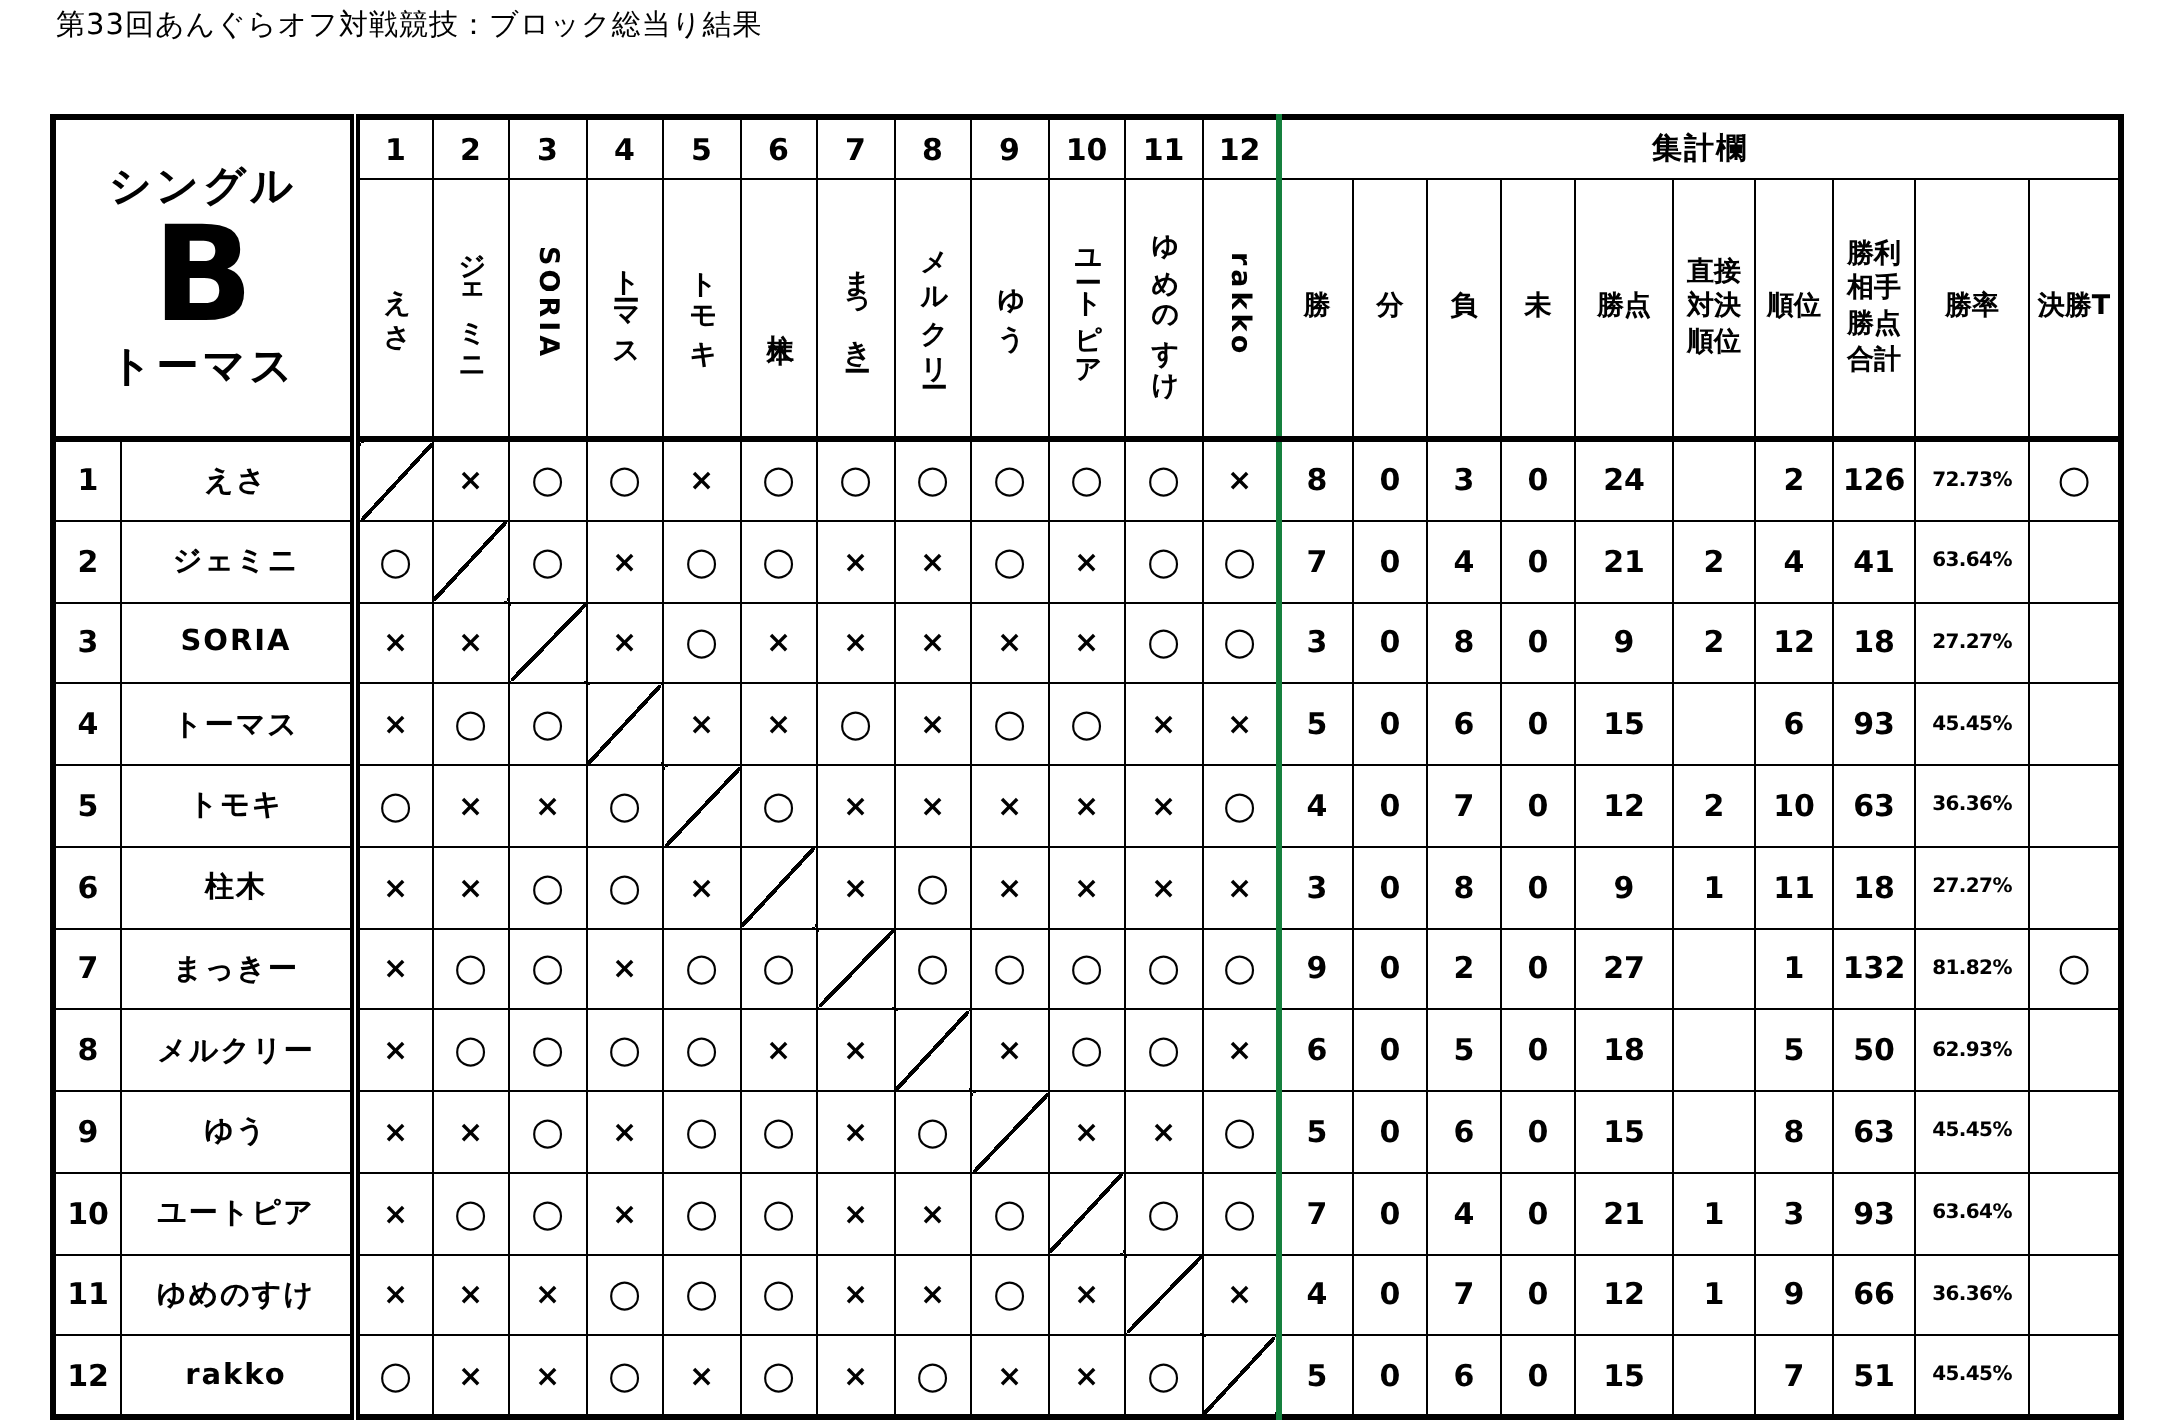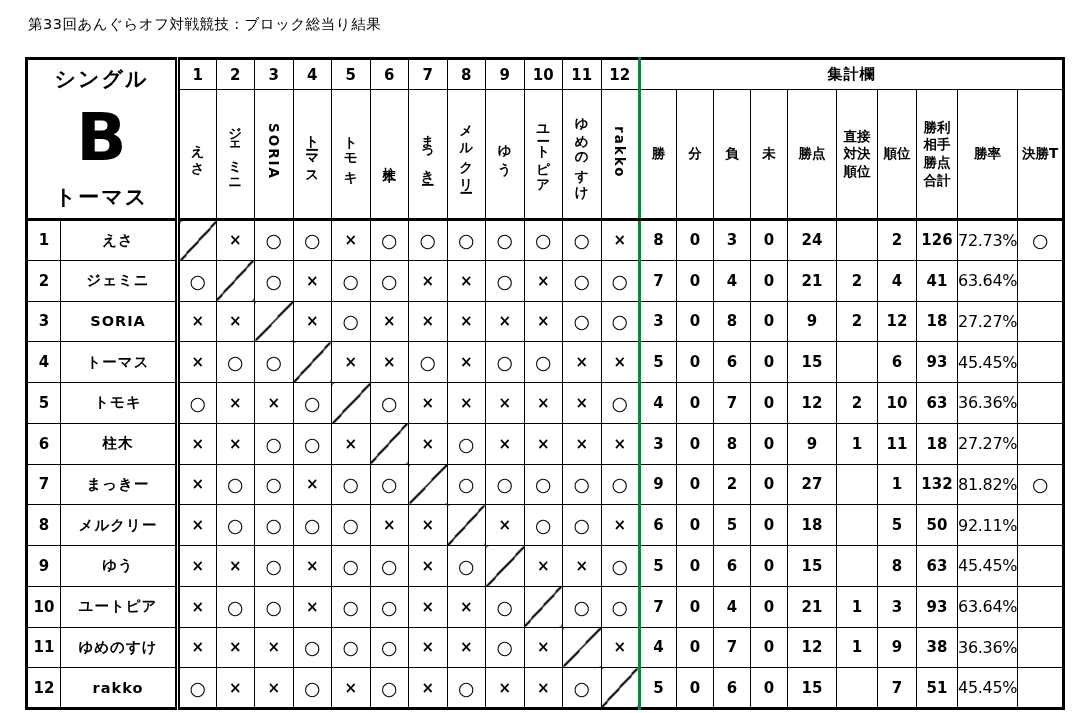--- a/index.html
+++ b/index.html
@@ -9,21 +9,21 @@
     width: 1091px;
     height: 713px;
     background: #ffffff;
     color: #000000;
     font-family: "DejaVu Sans", "Liberation Sans", sans-serif;
     overflow: hidden;
   }
   .title {
     position: absolute;
     left: 28px;
-    top: 15px;
+    top: 3px;
     font-size: 14.5px;
     font-weight: 400;
     letter-spacing: 0.5px;
     white-space: nowrap;
   }
   table.results {
     position: absolute;
     left: 25px;
     top: 57px;
     border-collapse: collapse;
@@ -37,21 +37,21 @@
     vertical-align: middle;
     overflow: hidden;
   }
   tr.hrow-a th { height: 31px; font-size: 15px; font-weight: bold; }
   tr.hrow-b th { height: 130px; border-bottom: 3px solid #000; }
   .block-cell { border-bottom: 3px solid #000; }
   .block-inner {
     height: 100%;
     display: flex;
     flex-direction: column;
-    justify-content: space-between;
+    justify-content: center;
     align-items: center;
     padding: 5px 0 7px 0;
   }
   .block-type, .block-label { font-size: 21px; font-weight: bold; letter-spacing: 2px; }
   .block-letter { font-size: 66px; font-weight: bold; line-height: 0.95; }
   .c1 { border-left: 5px double #000; }
   .sumstart { border-left: 3px solid #15803d; text-align: center; }
   .sum-span { font-size: 15px; font-weight: bold; letter-spacing: 1px; }
   .vname {
     display: inline-block;
@@ -68,21 +68,21 @@
   .rownum { font-size: 15px; font-weight: bold; }
   .pname  { font-size: 14.5px; font-weight: bold; letter-spacing: 1px; }
   td.o { font-size: 19px; font-weight: 400; }
   td.x { font-size: 15px; font-weight: bold; }
   td.diag {
     background-image: linear-gradient(to bottom right,
       transparent calc(50% - 1px), #000 calc(50% - 1px),
       #000 calc(50% + 1px), transparent calc(50% + 1px));
   }
   .sumv { font-size: 15px; font-weight: bold; }
-  .rate { font-size: 16px; font-weight: normal; letter-spacing: -0.3px; margin-left: 44px; }
+  .rate { font-size: 10px; font-weight: bold; letter-spacing: -0.3px; margin-left: 44px; }
 </style>
 </head>
 <body>
 
 <div class="page">
   <div class="title">第33回あんぐらオフ対戦競技：ブロック総当り結果</div>
 
   <table class="results">
     <colgroup id="cols">
         <col style="width: 34px;">
@@ -362,21 +362,21 @@
           <td class="o">○</td>
           <td class="x">×</td>
           <td class="sumv sumstart">6</td>
           <td class="sumv">0</td>
           <td class="sumv">5</td>
           <td class="sumv">0</td>
           <td class="sumv">18</td>
           <td class="sumv"></td>
           <td class="sumv">5</td>
           <td class="sumv">50</td>
-          <td class="rate">92.11%</td>
+          <td class="rate">62.93%</td>
           <td class="sumv"></td>
         </tr>
         <tr>
           <td class="rownum">9</td>
           <td class="pname">ゆう</td>
           <td class="c1 x">×</td>
           <td class="x">×</td>
           <td class="o">○</td>
           <td class="x">×</td>
           <td class="o">○</td>
@@ -439,21 +439,21 @@
           <td class="x">×</td>
           <td class="diag"></td>
           <td class="x">×</td>
           <td class="sumv sumstart">4</td>
           <td class="sumv">0</td>
           <td class="sumv">7</td>
           <td class="sumv">0</td>
           <td class="sumv">12</td>
           <td class="sumv">1</td>
           <td class="sumv">9</td>
-          <td class="sumv">38</td>
+          <td class="sumv">66</td>
           <td class="rate">36.36%</td>
           <td class="sumv"></td>
         </tr>
         <tr>
           <td class="rownum">12</td>
           <td class="pname">rakko</td>
           <td class="c1 o">○</td>
           <td class="x">×</td>
           <td class="x">×</td>
           <td class="o">○</td>

